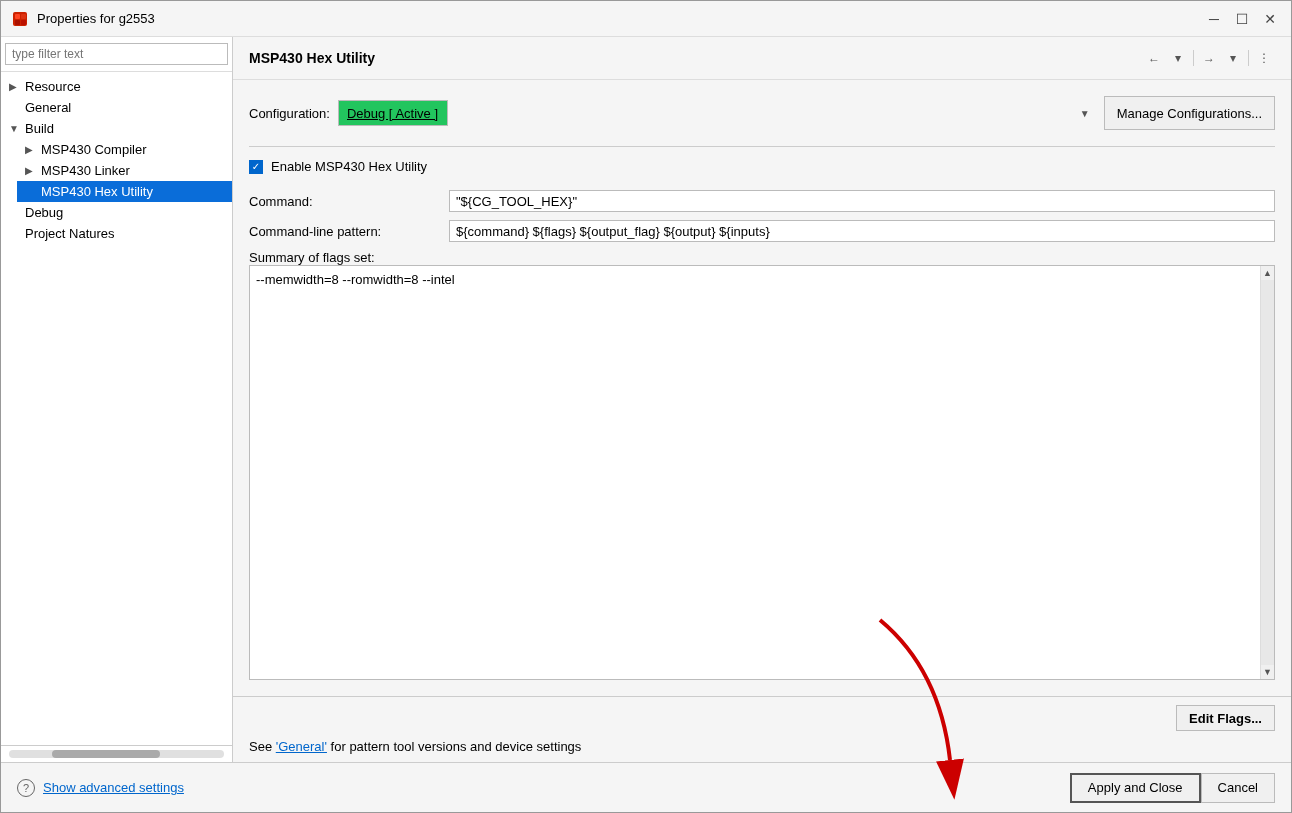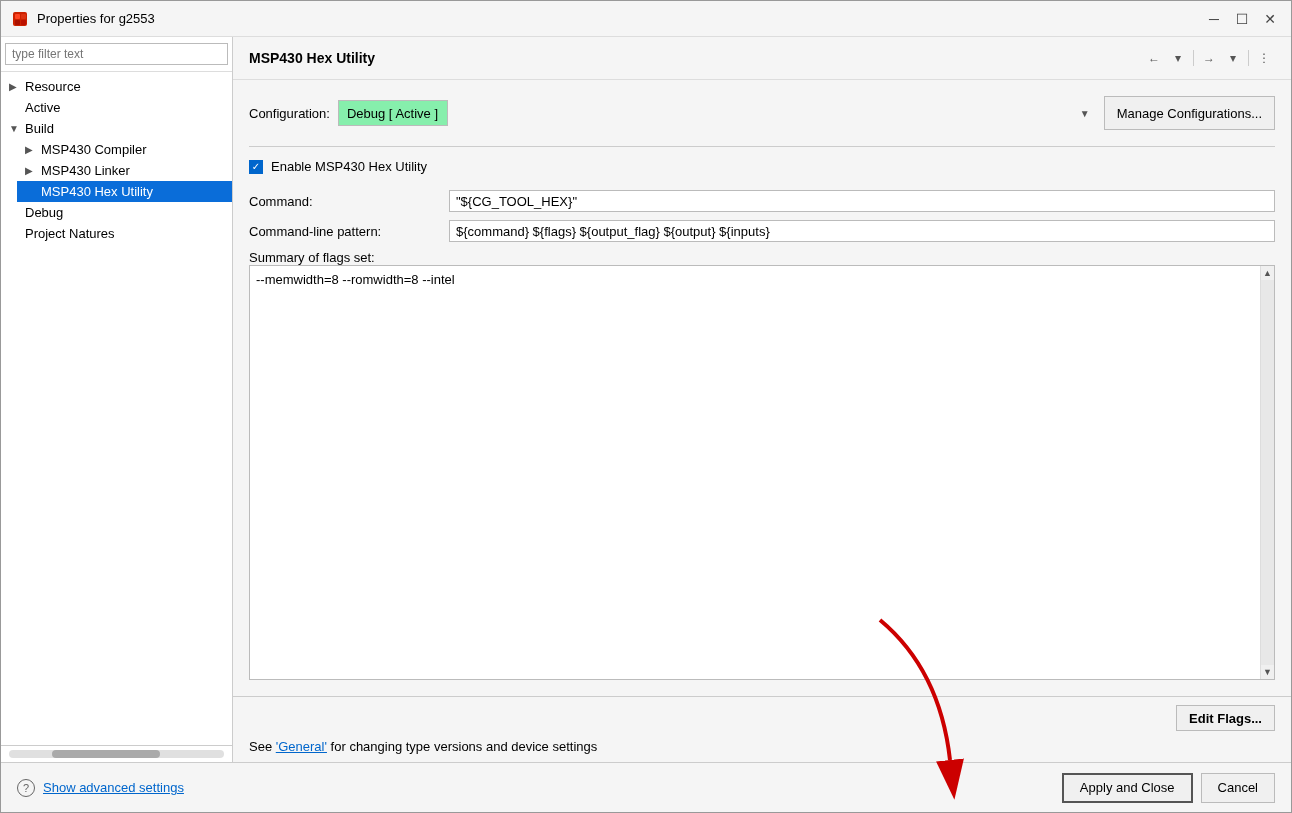--- a/index.html
+++ b/index.html
@@ -189,25 +189,26 @@
     .config-label {
       font-size: 13px;
       color: #000;
       margin-right: 8px;
       flex-shrink: 0;
     }
     .config-select {
       flex: 1;
       padding: 3px 8px;
       border: 1px solid #bbb;
-      background: #86efac;
+      background: #22c55e;
       font-size: 13px;
       height: 26px;
       cursor: pointer;
       appearance: none;
+      text-decoration: underline;
       -webkit-appearance: none;
     }
     .config-select-wrapper {
       flex: 1;
       position: relative;
       margin-right: 8px;
     }
     .config-select-arrow {
       position: absolute;
       right: 6px;
@@ -386,21 +387,21 @@
       cursor: pointer;
     }
     .show-advanced-link {
       color: #0066cc;
       text-decoration: underline;
       cursor: pointer;
       font-size: 13px;
     }
     .footer-right {
       display: flex;
-      gap: 8px;
+      gap: 0;
     }
     .btn-apply {
       padding: 4px 16px;
       border: 2px solid #555;
       background: #f0f0f0;
       font-size: 13px;
       cursor: pointer;
       height: 30px;
       font-weight: 500;
     }
@@ -455,21 +456,21 @@
         <input type="text" style="color: rgb(153, 153, 153);" placeholder="type filter text">
       </div>
       <div class="sidebar-tree">
 
         <div class="tree-item">
           <span class="tree-arrow">▶</span>
           <span>Resource</span>
         </div>
         <div class="tree-item">
           <span class="tree-arrow"> </span>
-          <span>Active</span>
+          <span>General</span>
         </div>
         <div class="tree-item">
           <span class="tree-arrow">▼</span>
           <span>Build</span>
         </div>
         <div class="tree-item tree-indent">
           <span class="tree-arrow">▶</span>
           <span>MSP430 Compiler</span>
         </div>
         <div class="tree-item tree-indent">
@@ -552,21 +553,21 @@
         </div>
       </div>
 
       <div class="panel-footer">
         <div class="edit-flags-row">
           <button class="edit-flags-btn">Edit Flags...</button>
         </div>
         <div class="general-link-row">
           <span>See </span>
           <a class="general-link">'General'</a>
-          <span> for changing type versions and device settings</span>
+          <span> for pattern tool versions and device settings</span>
         </div>
       </div>
     </div>
   </div>
 
   <div class="dialog-footer">
     <div class="footer-left">
       <div class="help-icon">?</div>
       <a class="show-advanced-link">Show advanced settings</a>
     </div>

